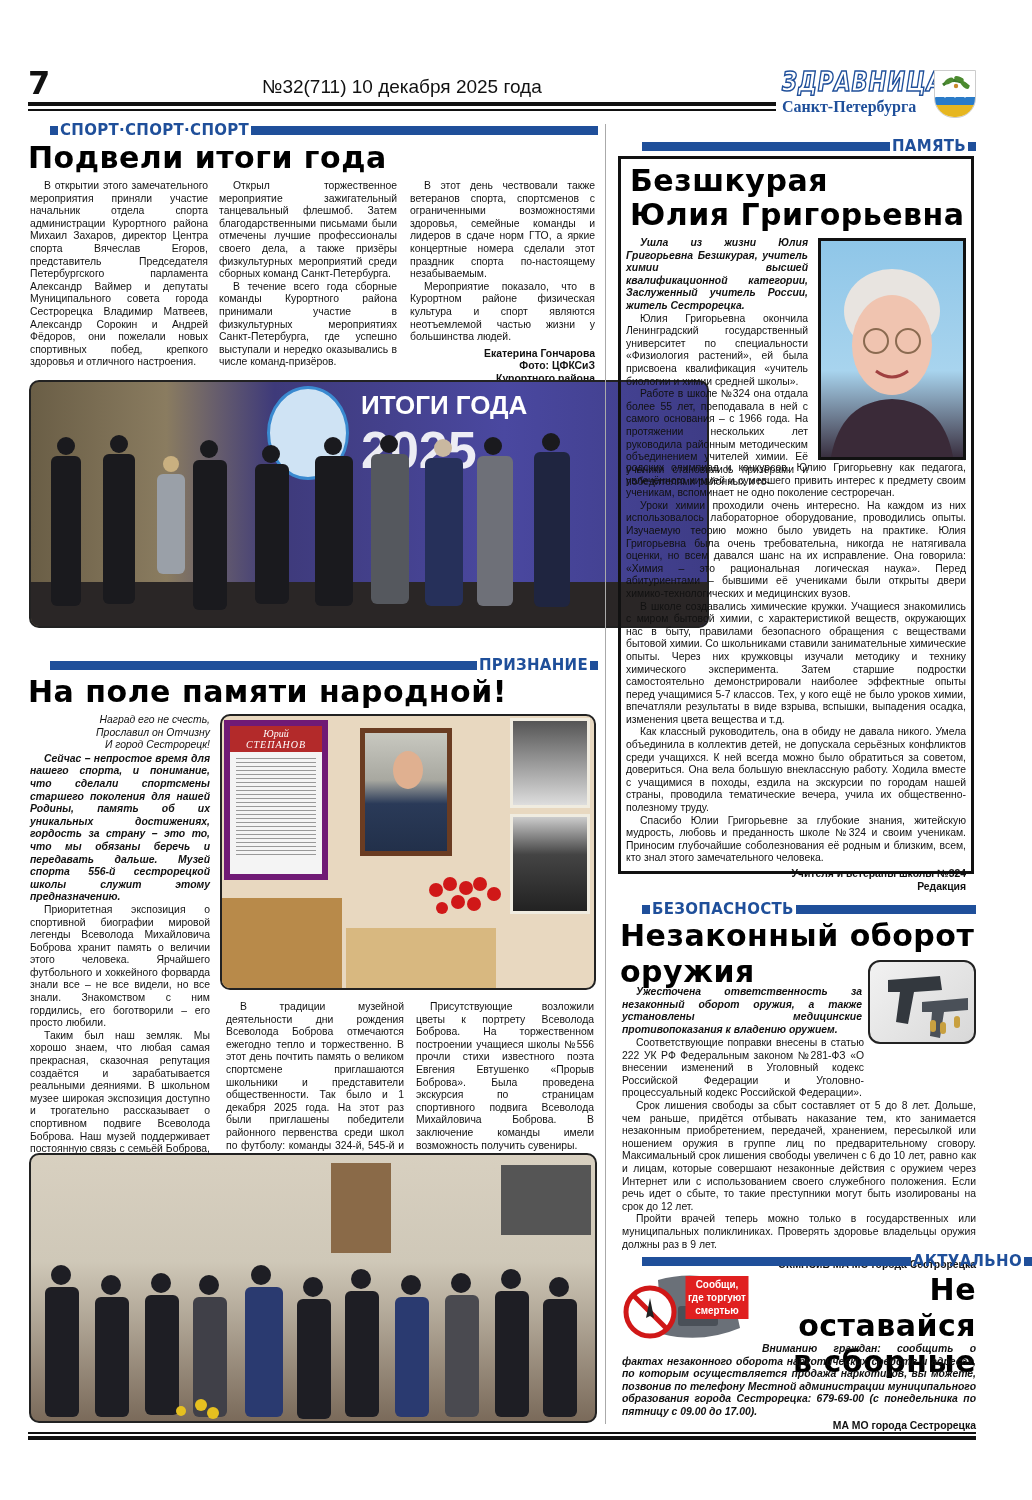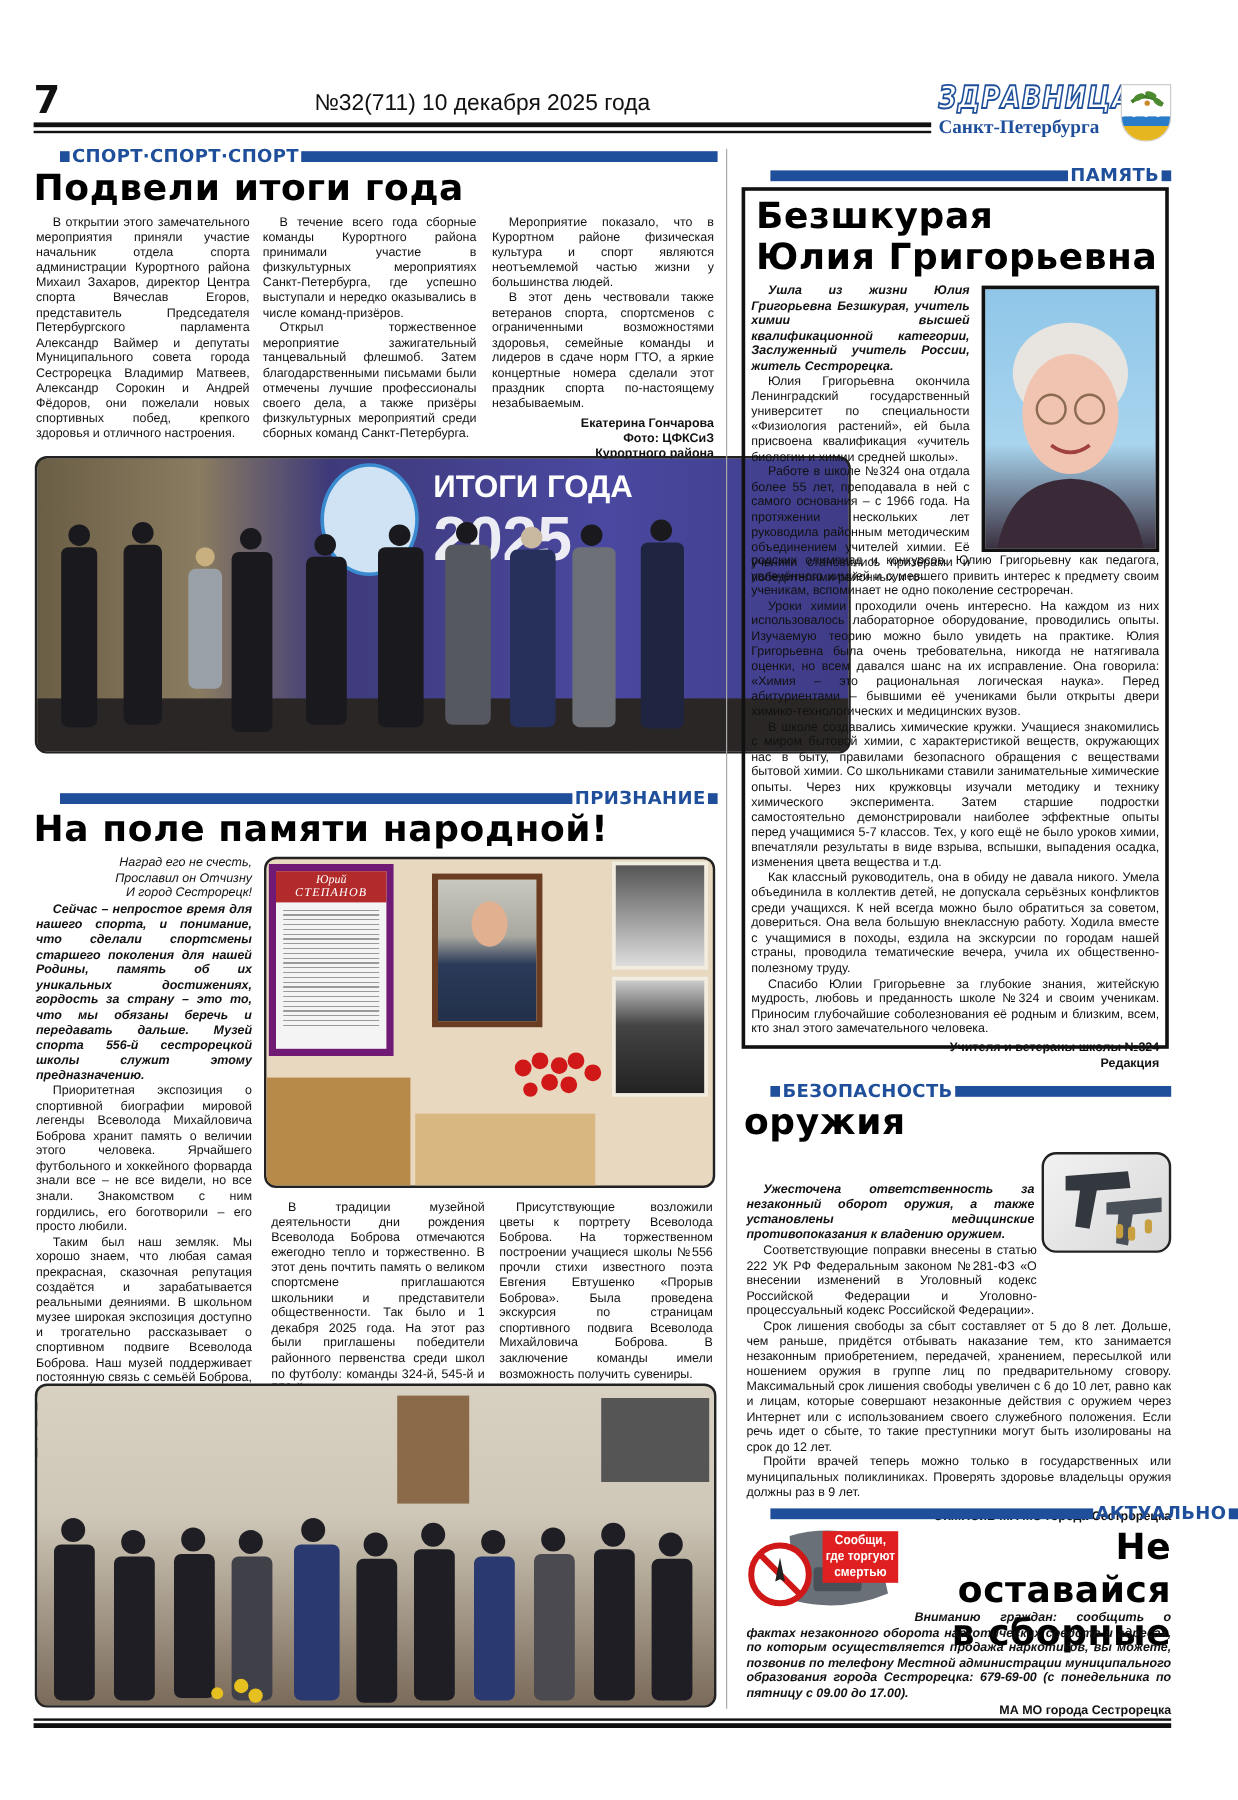--- a/index.html
+++ b/index.html
@@ -47,26 +47,26 @@
   <div class="rubric-stub" style="width:8px;"></div>
   <span class="rubric-label">СПОРТ·СПОРТ·СПОРТ</span>
   <div class="rubric-line"></div>
 </div>
 <h1 class="abs headline" style="left:28px; top:140px; font-size:30px; line-height:36px;">Подвели итоги года</h1>
 
 <div class="abs txt" style="left:30px; top:180px; width:178px;">
   <p>В открытии этого замечательного мероприятия приняли участие начальник отдела спорта администрации Курортного района Михаил Захаров, директор Центра спорта Вячеслав Егоров, представитель Председателя Петербургского парламента Александр Ваймер и депутаты Муниципального совета города Сестрорецка Владимир Матвеев, Александр Сорокин и Андрей Фёдоров, они пожелали новых спортивных побед, крепкого здоровья и отличного настроения.</p>
 </div>
 <div class="abs txt" style="left:219px; top:180px; width:178px;">
+  <p>Открыл торжественное мероприятие зажигательный танцевальный флешмоб. Затем благодарственными письмами были отмечены лучшие профессионалы своего дела, а также призёры физкультурных мероприятий среди сборных команд Санкт-Петербурга.</p>
   <p>В течение всего года сборные команды Курортного района принимали участие в физкультурных мероприятиях Санкт-Петербурга, где успешно выступали и нередко оказывались в числе команд-призёров.</p>
-  <p>Открыл торжественное мероприятие зажигательный танцевальный флешмоб. Затем благодарственными письмами были отмечены лучшие профессионалы своего дела, а также призёры физкультурных мероприятий среди сборных команд Санкт-Петербурга.</p>
 </div>
 <div class="abs txt" style="left:410px; top:180px; width:185px;">
+  <p>В этот день чествовали также ветеранов спорта, спортсменов с ограниченными возможностями здоровья, семейные команды и лидеров в сдаче норм ГТО, а яркие концертные номера сделали этот праздник спорта по-настоящему незабываемым.</p>
   <p>Мероприятие показало, что в Курортном районе физическая культура и спорт являются неотъемлемой частью жизни у большинства людей.</p>
-  <p>В этот день чествовали также ветеранов спорта, спортсменов с ограниченными возможностями здоровья, семейные команды и лидеров в сдаче норм ГТО, а яркие концертные номера сделали этот праздник спорта по-настоящему незабываемым.</p>
   <div class="sig" style="margin-top:4px;">
     <div>Екатерина Гончарова</div>
     <div>Фото: ЦФКСиЗ</div>
     <div>Курортного района</div>
   </div>
 </div>
 
 <div class="photo" style="left:29px; top:380px; width:680px; height:248px; background:linear-gradient(90deg,#6a5e46 0%,#8a7c60 20%,#3e3a7a 36%,#4a48a0 70%,#3e3c86 100%);">
   <div style="position:absolute; left:236px; top:4px; width:82px; height:94px; border-radius:50%; background:#cfe3f4; border:3px solid #3a8ad0;"></div>
   <div class="cap" style="position:absolute; left:330px; top:8px; font-size:26px; line-height:30px;">ИТОГИ ГОДА</div>
@@ -229,20 +229,21 @@
     <div>Редакция</div>
   </div>
 </div>
 
 <div class="rubric-bar" style="left:620px; top:903px; width:356px;">
   <div class="rubric-stub" style="width:8px;"></div>
   <span class="rubric-label">БЕЗОПАСНОСТЬ</span>
   <div class="rubric-line"></div>
 </div>
 <h1 class="abs headline" style="left:620px; top:918px; font-size:30px; line-height:36px;">
+  <div>Незаконный оборот</div>
   <div>оружия</div>
 </h1>
 <div class="photo" style="left:868px; top:960px; width:108px; height:84px; border-radius:12px; background:linear-gradient(135deg,#f2f2f2 0%,#d8d8d8 100%);">
   <svg width="104" height="80" viewBox="0 0 104 80">
     <path d="M18 18 L70 14 L72 28 L44 30 L38 62 L26 60 L30 30 L18 30 Z" fill="#33383e"></path>
     <path d="M52 40 L98 36 L98 48 L74 50 L70 76 L60 74 L62 50 L52 50 Z" fill="#4a5058"></path>
     <g fill="#c8a040">
         <rect x="60" y="58" width="6" height="12" rx="3"></rect>
         <rect x="70" y="60" width="6" height="12" rx="3"></rect>
         <rect x="84" y="54" width="6" height="12" rx="3"></rect>

